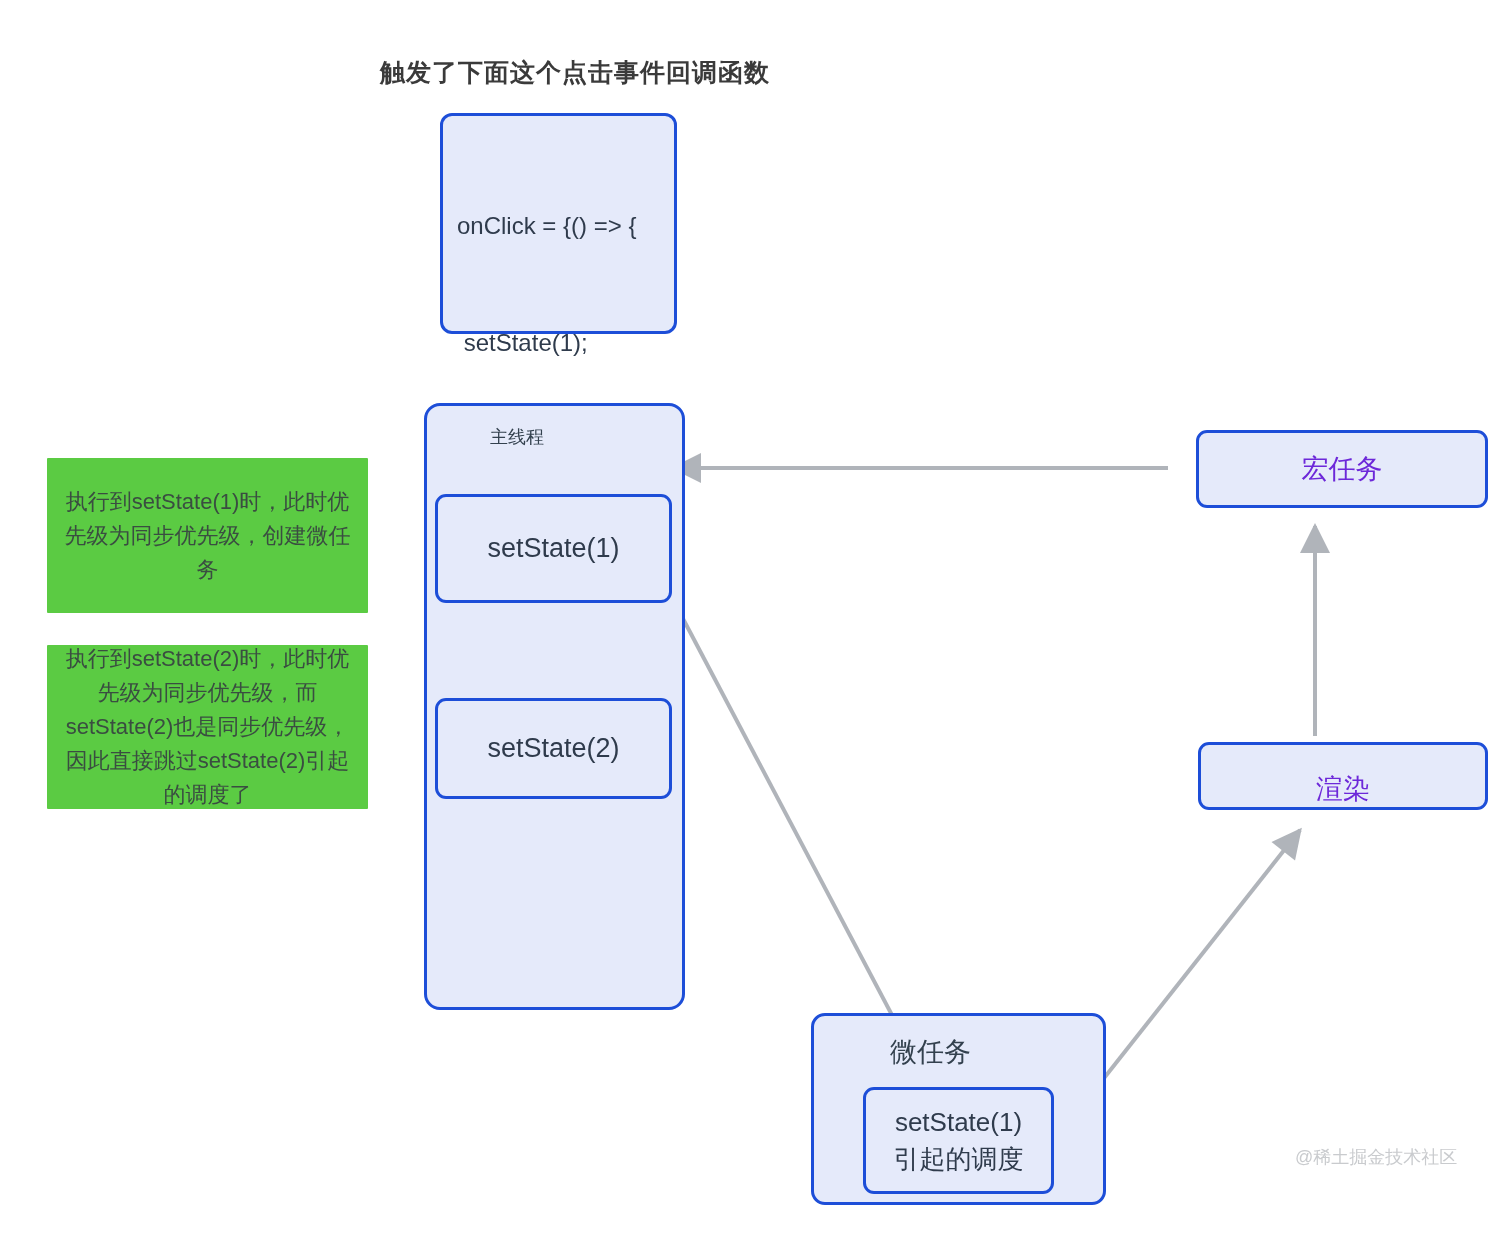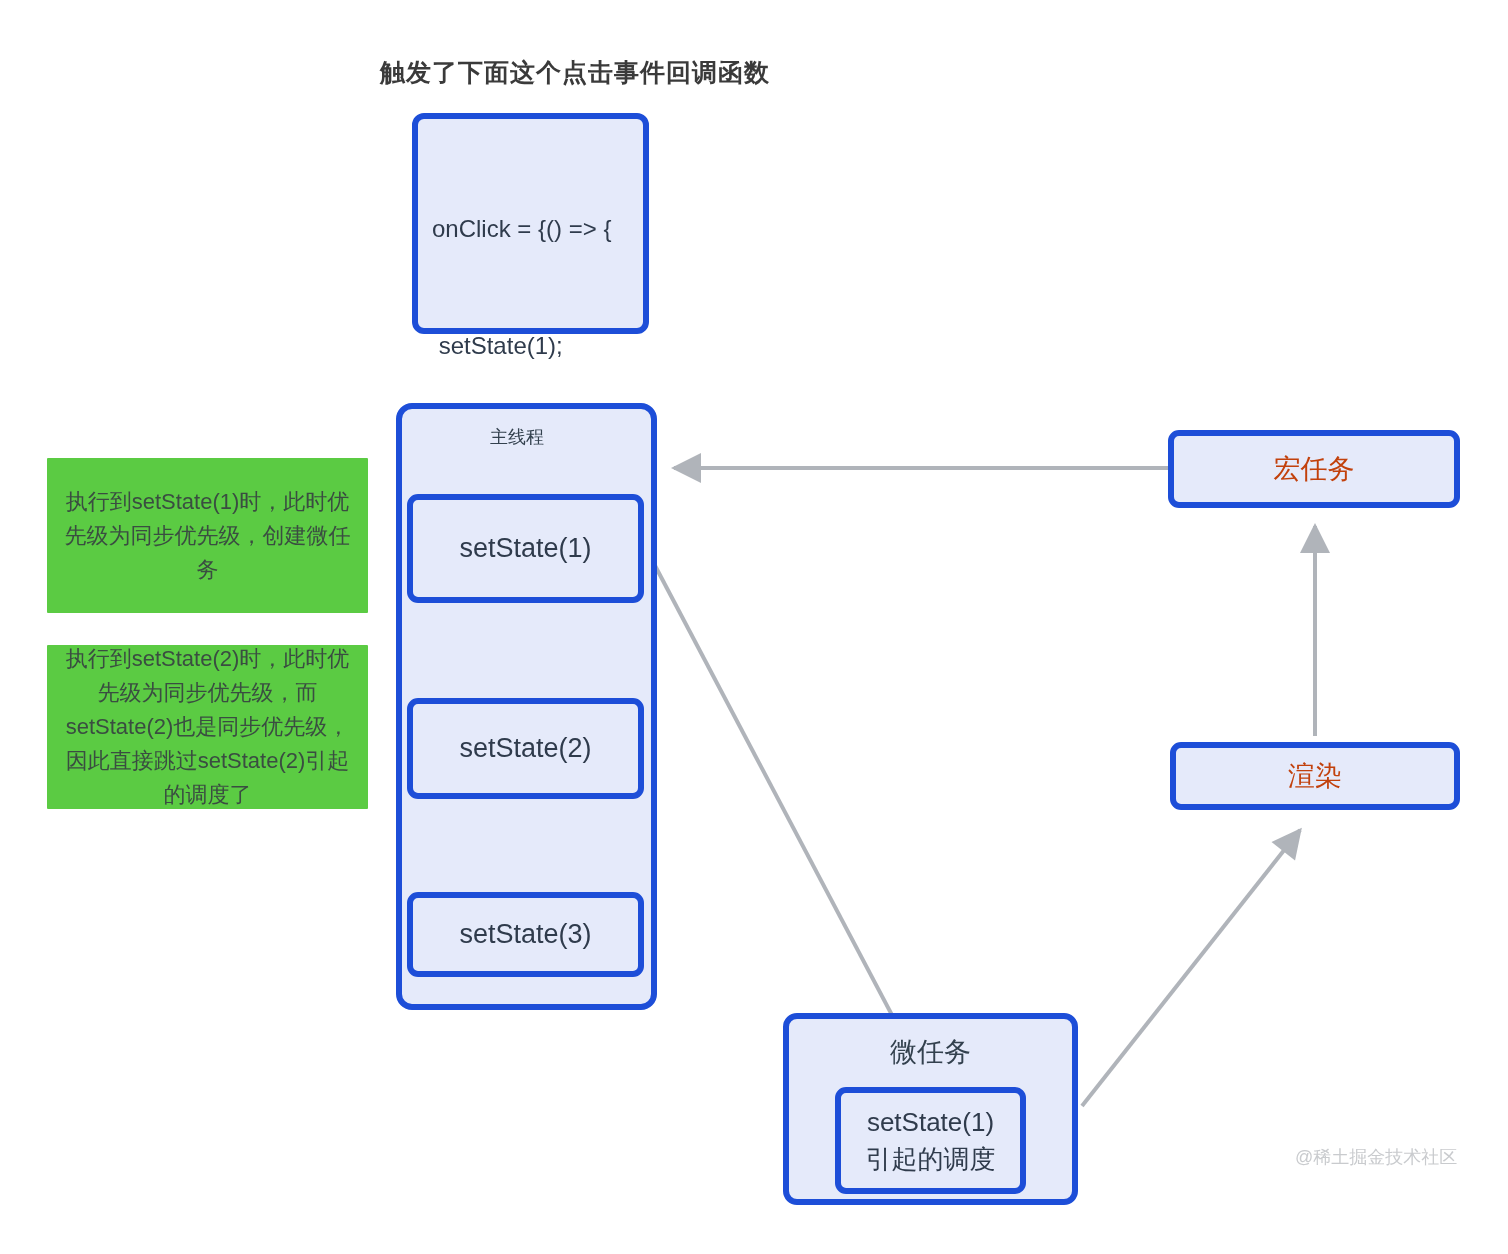--- a/index.html
+++ b/index.html
@@ -15,22 +15,23 @@
 
   .diagram-title{
     left:0;top:56px;width:1150px;
     text-align:center;
     font-size:25px;font-weight:600;color:#3a3a3a;
     letter-spacing:1px;
   }
 
   .blue-box{
     background:#e5eafa;
-    border:6px solid #1d4ed8;
+    border:3px solid #1d4ed8;
     border-radius:12px;
+    margin-left:28px;
   }
 
   .code-box{
     left:412px;top:113px;width:237px;height:221px;
     padding:12px 14px;
     font-size:24px;line-height:39px;
     color:#2f3b4c;
     white-space:pre;
   }
 
@@ -61,25 +62,25 @@
     display:flex;align-items:center;justify-content:center;
     text-align:center;
     padding:10px 14px;
   }
   .note-1{top:458px;height:155px;}
   .note-2{top:645px;height:164px;}
   .note-3{top:908px;height:69px;}
 
   .task-box{
     display:flex;align-items:center;justify-content:center;
-    font-size:27px;color:#c2410c;
+    font-size:27px;color:#6d28d9;
     border-radius:11px;
   }
   .macro-task{left:1168px;top:430px;width:292px;height:78px;}
-  .render-task{left:1170px;top:742px;width:290px;height:68px;}
+  .render-task{left:1170px;top:742px;width:290px;height:68px;align-items:flex-end;}
 
   .micro-task{
     left:783px;top:1013px;width:295px;height:192px;
     border-radius:14px;
   }
   .micro-task-label{
     left:783px;top:1034px;width:295px;
     text-align:center;font-size:27px;color:#33414e;
   }
   .micro-item{
@@ -135,23 +136,20 @@
 
   <div class="abs blue-box main-thread"></div>
   <div class="abs main-thread-label">主线程</div>
 
   <div class="abs blue-box step-box step-1">
     <span>setState(1)</span>
   </div>
   <div class="abs blue-box step-box step-2">
     <span>setState(2)</span>
   </div>
-  <div class="abs blue-box step-box step-3">
-    <span>setState(3)</span>
-  </div>
 
   <div class="abs note note-1">
     <span>执行到setState(1)时，此时优先级为同步优先级，创建微任务</span>
   </div>
   <div class="abs note note-2">
     <span>执行到setState(2)时，此时优先级为同步优先级，而setState(2)也是同步优先级，因此直接跳过setState(2)引起的调度了</span>
   </div>
 
   <div class="abs blue-box task-box macro-task">
     <span>宏任务</span>

